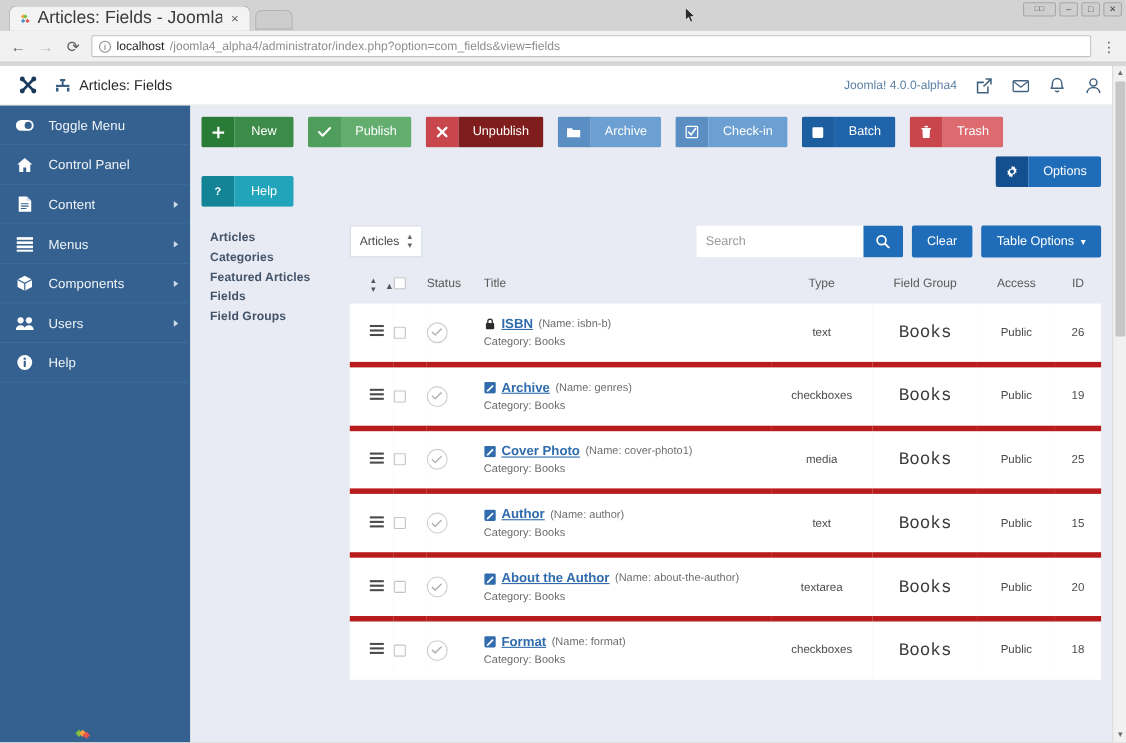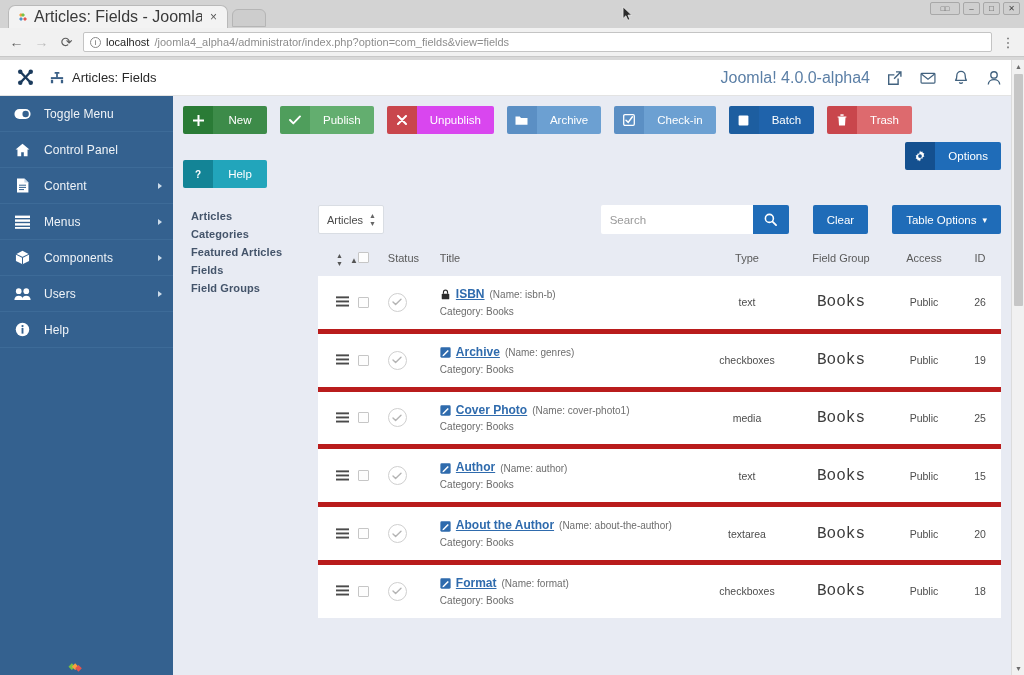--- a/index.html
+++ b/index.html
@@ -104,21 +104,21 @@
     width: 50px; height: 36px; display: flex; align-items: center; justify-content: center;
     flex: 0 0 50px;
   }
   .j-logo { width: 21px; height: 21px; }
   .j-title-wrap { display: flex; align-items: center; gap: 8px; }
   .j-page-icon { width: 14px; height: 14px; display: block; }
   .j-page-title { font-size: 13px; color: #2a2a2a; }
   .j-header-right {
     margin-left: auto; display: flex; align-items: center; gap: 17px; padding-right: 22px;
   }
-  .j-version { font-size: 16px; color: #5b7fa6; }
+  .j-version { font-size: 11px; color: #5b7fa6; }
   .hicon { width: 16px; height: 16px; display: block; color: #42627f; }
 
   
   .j-body { display: flex; height: 579px; }
   .sidebar {
     width: 173px; flex: 0 0 173px; background: #34618f;
     display: flex; flex-direction: column; position: relative;
   }
   .side-item {
     height: 36px; display: flex; align-items: center; gap: 13px;
@@ -154,21 +154,21 @@
   .tb-ico {
     width: 30px; flex: 0 0 30px; display: flex; align-items: center;
     justify-content: center; font-size: 11px;
   }
   .tb-lbl {
     flex: 1 1 auto; display: flex; align-items: center; justify-content: center;
     padding: 0 13px; white-space: nowrap;
   }
   .tb-green  .tb-ico { background: #2a7b36; } .tb-green  .tb-lbl { background: #3d8b49; }
   .tb-green2 .tb-ico { background: #4f9e5c; } .tb-green2 .tb-lbl { background: #63ae6f; }
-  .tb-red    .tb-ico { background: #c9464c; } .tb-red    .tb-lbl { background: #d946ef; }
+  .tb-red    .tb-ico { background: #c9464c; } .tb-red    .tb-lbl { background: #7f1d1d; }
   .tb-blue1  .tb-ico { background: #5b8fc4; } .tb-blue1  .tb-lbl { background: #6ca0d2; }
   .tb-blue2  .tb-ico { background: #1d5ea0; } .tb-blue2  .tb-lbl { background: #1f63ab; }
   .tb-red2   .tb-ico { background: #c9464c; } .tb-red2   .tb-lbl { background: #dd6a6e; }
   .tb-teal   .tb-ico { background: #138496; } .tb-teal   .tb-lbl { background: #22a5bb; }
   .tb-opt {
     margin-left: auto;
   }
   .tb-opt .tb-ico { background: #14508f; } .tb-opt .tb-lbl { background: #1f6cb8; }
   .tb-row2 { display: flex; gap: 13px; margin-top: -2px; }
 
@@ -187,21 +187,21 @@
     position: relative; height: 29px; width: 66px;
     background: #fff; border: 1px solid #d9dde3; border-radius: 2px;
     display: flex; align-items: center; padding: 0 8px;
     font-size: 11px; color: #4a4a4a;
   }
   .sel-arrows {
     position: absolute; right: 7px; top: 50%; transform: translateY(-50%);
     display: flex; flex-direction: column; gap: 2px; line-height: 0;
   }
   .sel-arrows i { font-style: normal; font-size: 7px; color: #666; line-height: 6px; }
-  .search-group { margin-left: auto; display: flex; align-items: center; gap: 24px; }
+  .search-group { margin-left: auto; display: flex; align-items: center; gap: 8px; }
   .search-box {
     display: flex; height: 29px; border-radius: 2px; overflow: hidden;
   }
   .search-input {
     width: 152px; background: #fff; border: none; outline: none;
     padding: 0 9px; font-size: 11.5px; color: #6d6d6d;
     font-family: "Liberation Sans", sans-serif;
   }
   .search-input::placeholder { color: #9a9a9a; }
   .search-btn {

